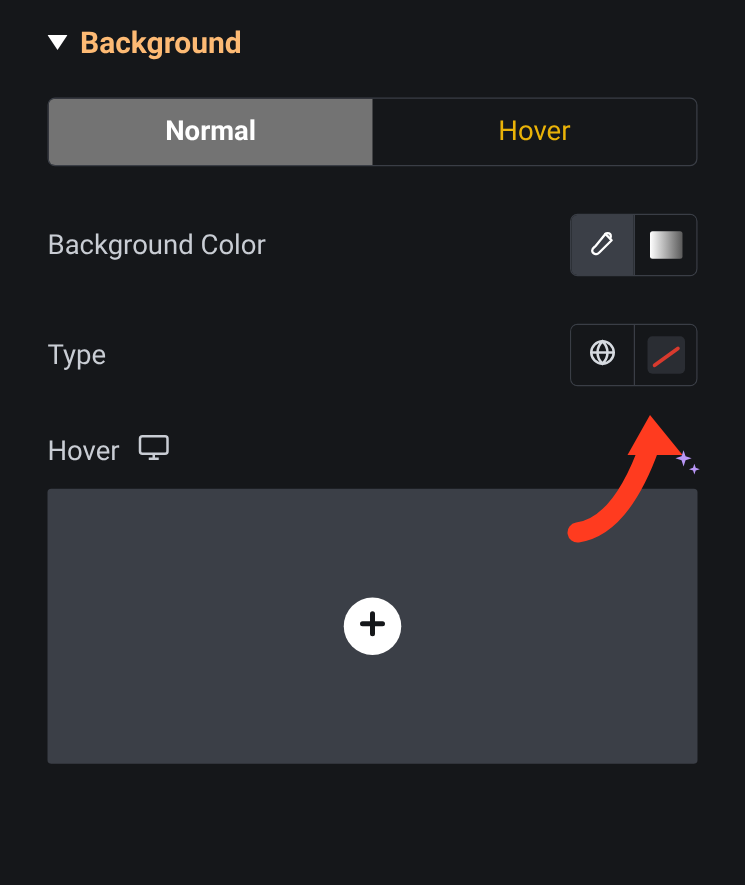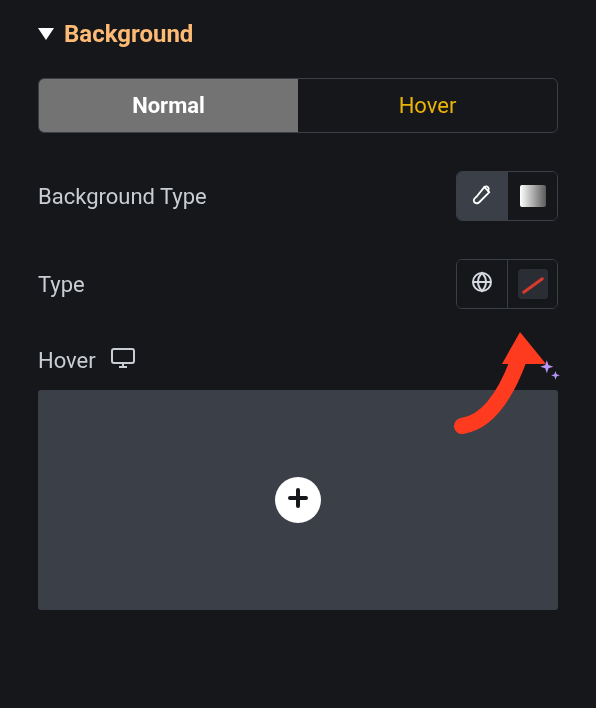--- a/index.html
+++ b/index.html
@@ -140,21 +140,21 @@
   </span>
   <span class="section-title">Background</span>
 </div>
 
 <div class="state-toggle">
   <div class="tab active">Normal</div>
   <div class="tab">Hover</div>
 </div>
 
 <div class="row">
-  <div class="row-label">Background Type</div>
+  <div class="row-label">Background Color</div>
   <div class="segmented">
     <div class="cell active">
       <span>
         <svg width="22" height="22" viewBox="0 0 24 24" fill="none" stroke="#fff" stroke-width="2" stroke-linecap="round" stroke-linejoin="round">
           <path d="M14.5 4.5 L20 10 L9 21 C7 23 3 22 3 19 C3 17 5 16 6 15 Z"></path>
           <path d="M14.5 4.5 C15.5 3.5 17.5 3.5 18.5 4.5 C19.5 5.5 19.5 7.5 18.5 8.5"></path>
         </svg>
       </span>
     </div>
     <div class="cell">

